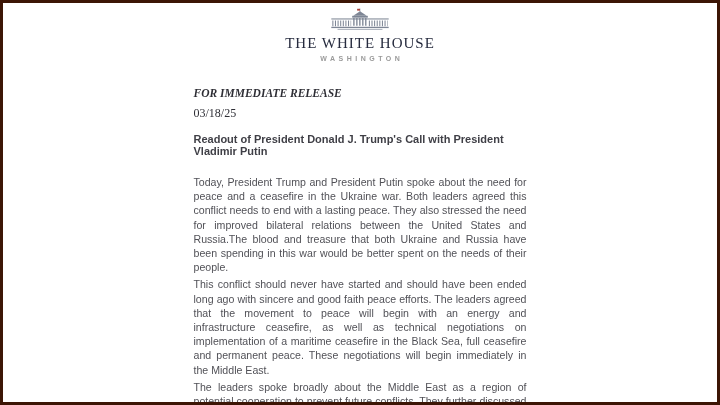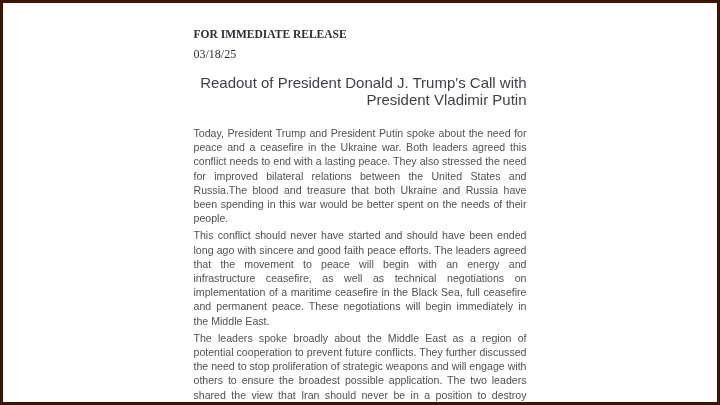--- a/index.html
+++ b/index.html
@@ -23,42 +23,65 @@
     font-size: 7px; letter-spacing: 3.5px; padding-left: 3.5px;
     color: var(--muted, #9a9a9a);
     margin-top: 3px; font-weight: bold;
   }
   .content { width: 333px; margin: 0 auto; }
   .release-label {
     margin-top: 25px;
     font-family: "Liberation Serif", serif;
     font-weight: bold; font-size: 11.5px;
     color: var(--serif-text, #2e2e35);
+    font-style: italic;
   }
   .release-date {
     font-family: "Liberation Serif", serif;
     font-size: 12px; margin-top: 7px;
     color: var(--serif-text, #2e2e35);
   }
   .doc-title {
-    font-size: 15px; font-weight: normal; text-align: right;
+    font-size: 11px; font-weight: bold; text-align: left;
     margin-top: 12px; color: var(--title-text, #3f3f46);
   }
   .para {
     font-size: 10.6px; line-height: 14.2px;
     text-align: justify; color: var(--body-text, #515157);
   }
   .para-first { margin-top: 18px; }
   .para-next { margin-top: 3px; }
 </style>
 </head>
 <body>
 
 <div class="page">
 
+  <header class="masthead">
+    <svg class="logo-svg" viewBox="0 0 114 46" aria-hidden="true">
+
+      <line x1="57" y1="1" x2="57" y2="9" stroke="#7e8695" stroke-width="1"></line>
+      <rect x="51.5" y="1.5" width="5.5" height="3.5" fill="#a93f38"></rect>
+
+      <polygon points="44,15 57,6 70,15" fill="#7e8695"></polygon>
+      <rect x="42" y="15" width="30" height="3.5" fill="#7e8695"></rect>
+
+      <line x1="44" y1="26.5" x2="70" y2="26.5" stroke="#7e8695" stroke-width="15" stroke-dasharray="2.6 3.1"></line>
+
+      <rect x="2" y="20" width="110" height="2" fill="#7e8695"></rect>
+
+      <line x1="4" y1="29.5" x2="40" y2="29.5" stroke="#7e8695" stroke-width="11" stroke-dasharray="2 3"></line>
+      <line x1="74" y1="29.5" x2="110" y2="29.5" stroke="#7e8695" stroke-width="11" stroke-dasharray="2 3"></line>
+
+      <rect x="2" y="36" width="110" height="2.5" fill="#7e8695"></rect>
+      <rect x="14" y="40" width="86" height="2" fill="#aab0bb"></rect>
+    </svg>
+    <div class="brand">THE WHITE HOUSE</div>
+    <div class="location">WASHINGTON</div>
+  </header>
 
   <main class="content">
     <div class="release-label">FOR IMMEDIATE RELEASE</div>
     <div class="release-date">03/18/25</div>
     <h1 class="doc-title">Readout of President Donald J. Trump's Call with President Vladimir Putin</h1>
     <p class="para para-first">Today, President Trump and President Putin spoke about the need for peace and a ceasefire in the Ukraine war. Both leaders agreed this conflict needs to end with a lasting peace. They also stressed the need for improved bilateral relations between the United States and Russia.The blood and treasure that both Ukraine and Russia have been spending in this war would be better spent on the needs of their people.</p>
     <p class="para para-next">This conflict should never have started and should have been ended long ago with sincere and good faith peace efforts. The leaders agreed that the movement to peace will begin with an energy and infrastructure ceasefire, as well as technical negotiations on implementation of a maritime ceasefire in the Black Sea, full ceasefire and permanent peace. These negotiations will begin immediately in the Middle East.</p>
     <p class="para para-next">The leaders spoke broadly about the Middle East as a region of potential cooperation to prevent future conflicts. They further discussed the need to stop proliferation of strategic weapons and will engage with others to ensure the broadest possible application. The two leaders shared the view that Iran should never be in a position to destroy Israel.</p>
   </main>
 

